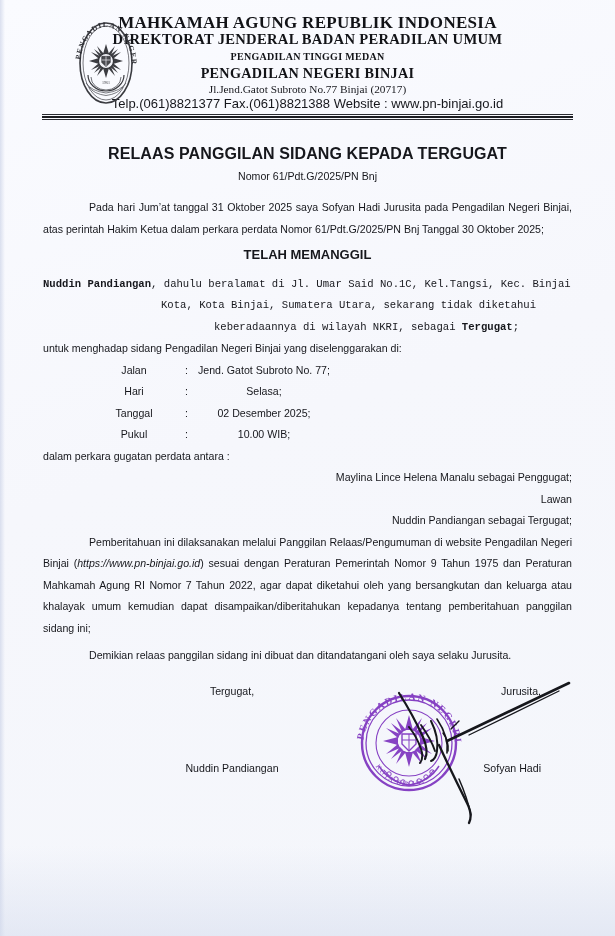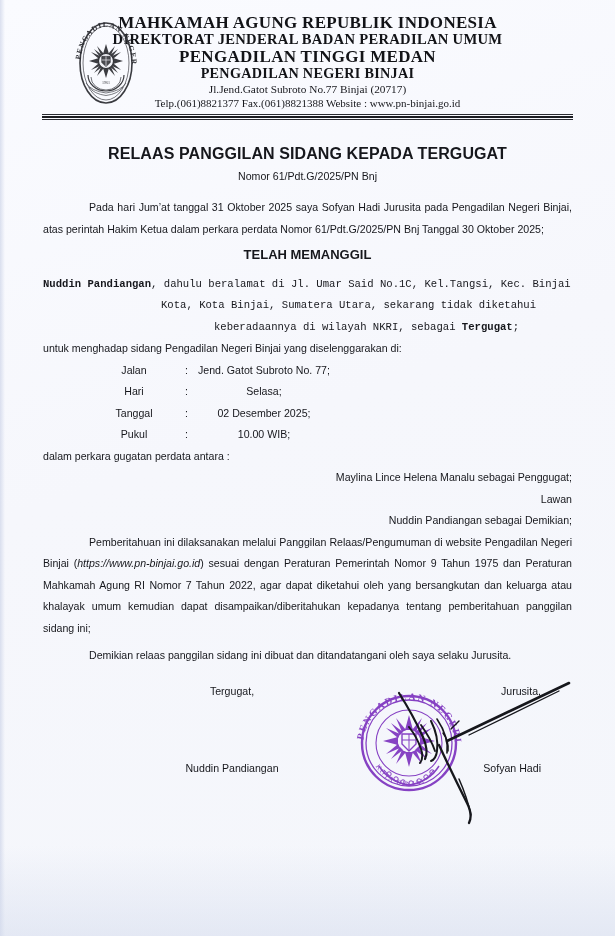--- a/index.html
+++ b/index.html
@@ -51,31 +51,31 @@
     height: 90px;
   }
   .head-line {
     font-family: "Liberation Serif", serif;
     font-weight: bold;
     letter-spacing: .3px;
     color: #121317;
   }
   .head-1 { font-size: 17px; line-height: 17px; }
   .head-2 { font-size: 14.6px; line-height: 17px; }
-  .head-3 { font-size: 17px; line-height: 17px; }
+  .head-3 { font-size: 10px; line-height: 17px; }
   .head-4 { font-size: 14.2px; line-height: 17px; }
   .head-sub {
     font-family: "Liberation Serif", serif;
     font-size: 11.3px;
     line-height: 14px;
     color: #16171c;
   }
   .head-sub2 {
-    font-family: Liberation Serif, serif;
-    font-size: 11px;
+    font-family: Liberation Sans, sans-serif;
+    font-size: 13px;
     line-height: 15px;
     color: #16171c;
   }
   .divider {
     margin: 3px 42px 0 42px;
     height: 7px;
   }
   .divider .thin { height: 1px; background: #2a2b31; }
   .divider .gap  { height: 1px; background: transparent; }
   .divider .thick{ height: 2px; background: #1c1d22; }
@@ -310,21 +310,21 @@
           <td class="c">:</td>
           <td class="v">10.00 WIB;</td>
         </tr>
       </tbody>
     </table>
 
     <p class="para noindent full-left">dalam perkara gugatan perdata antara :</p>
 
     <div class="center-line">Maylina Lince Helena Manalu sebagai Penggugat;</div>
     <div class="center-line">Lawan</div>
-    <div class="center-line">Nuddin Pandiangan sebagai Demikian;</div>
+    <div class="center-line">Nuddin Pandiangan sebagai Tergugat;</div>
 
     <p class="para"><span>Pemberitahuan ini dilaksanakan melalui Panggilan Relaas/Pengumuman di website Pengadilan Negeri Binjai (</span><i>https://www.pn-binjai.go.id</i><span>) sesuai dengan Peraturan Pemerintah Nomor 9 Tahun 1975 dan Peraturan Mahkamah Agung RI Nomor 7 Tahun 2022, agar dapat diketahui oleh yang bersangkutan dan keluarga atau khalayak umum kemudian dapat disampaikan/diberitahukan kepadanya tentang pemberitahuan panggilan sidang ini;</span></p>
 
     <div class="spacer-6"></div>
 
     <p class="para">Demikian relaas panggilan sidang ini dibuat dan ditandatangani oleh saya selaku Jurusita.</p>
 
     <div class="sig-wrap">
 
       <div class="sig-col-left">

